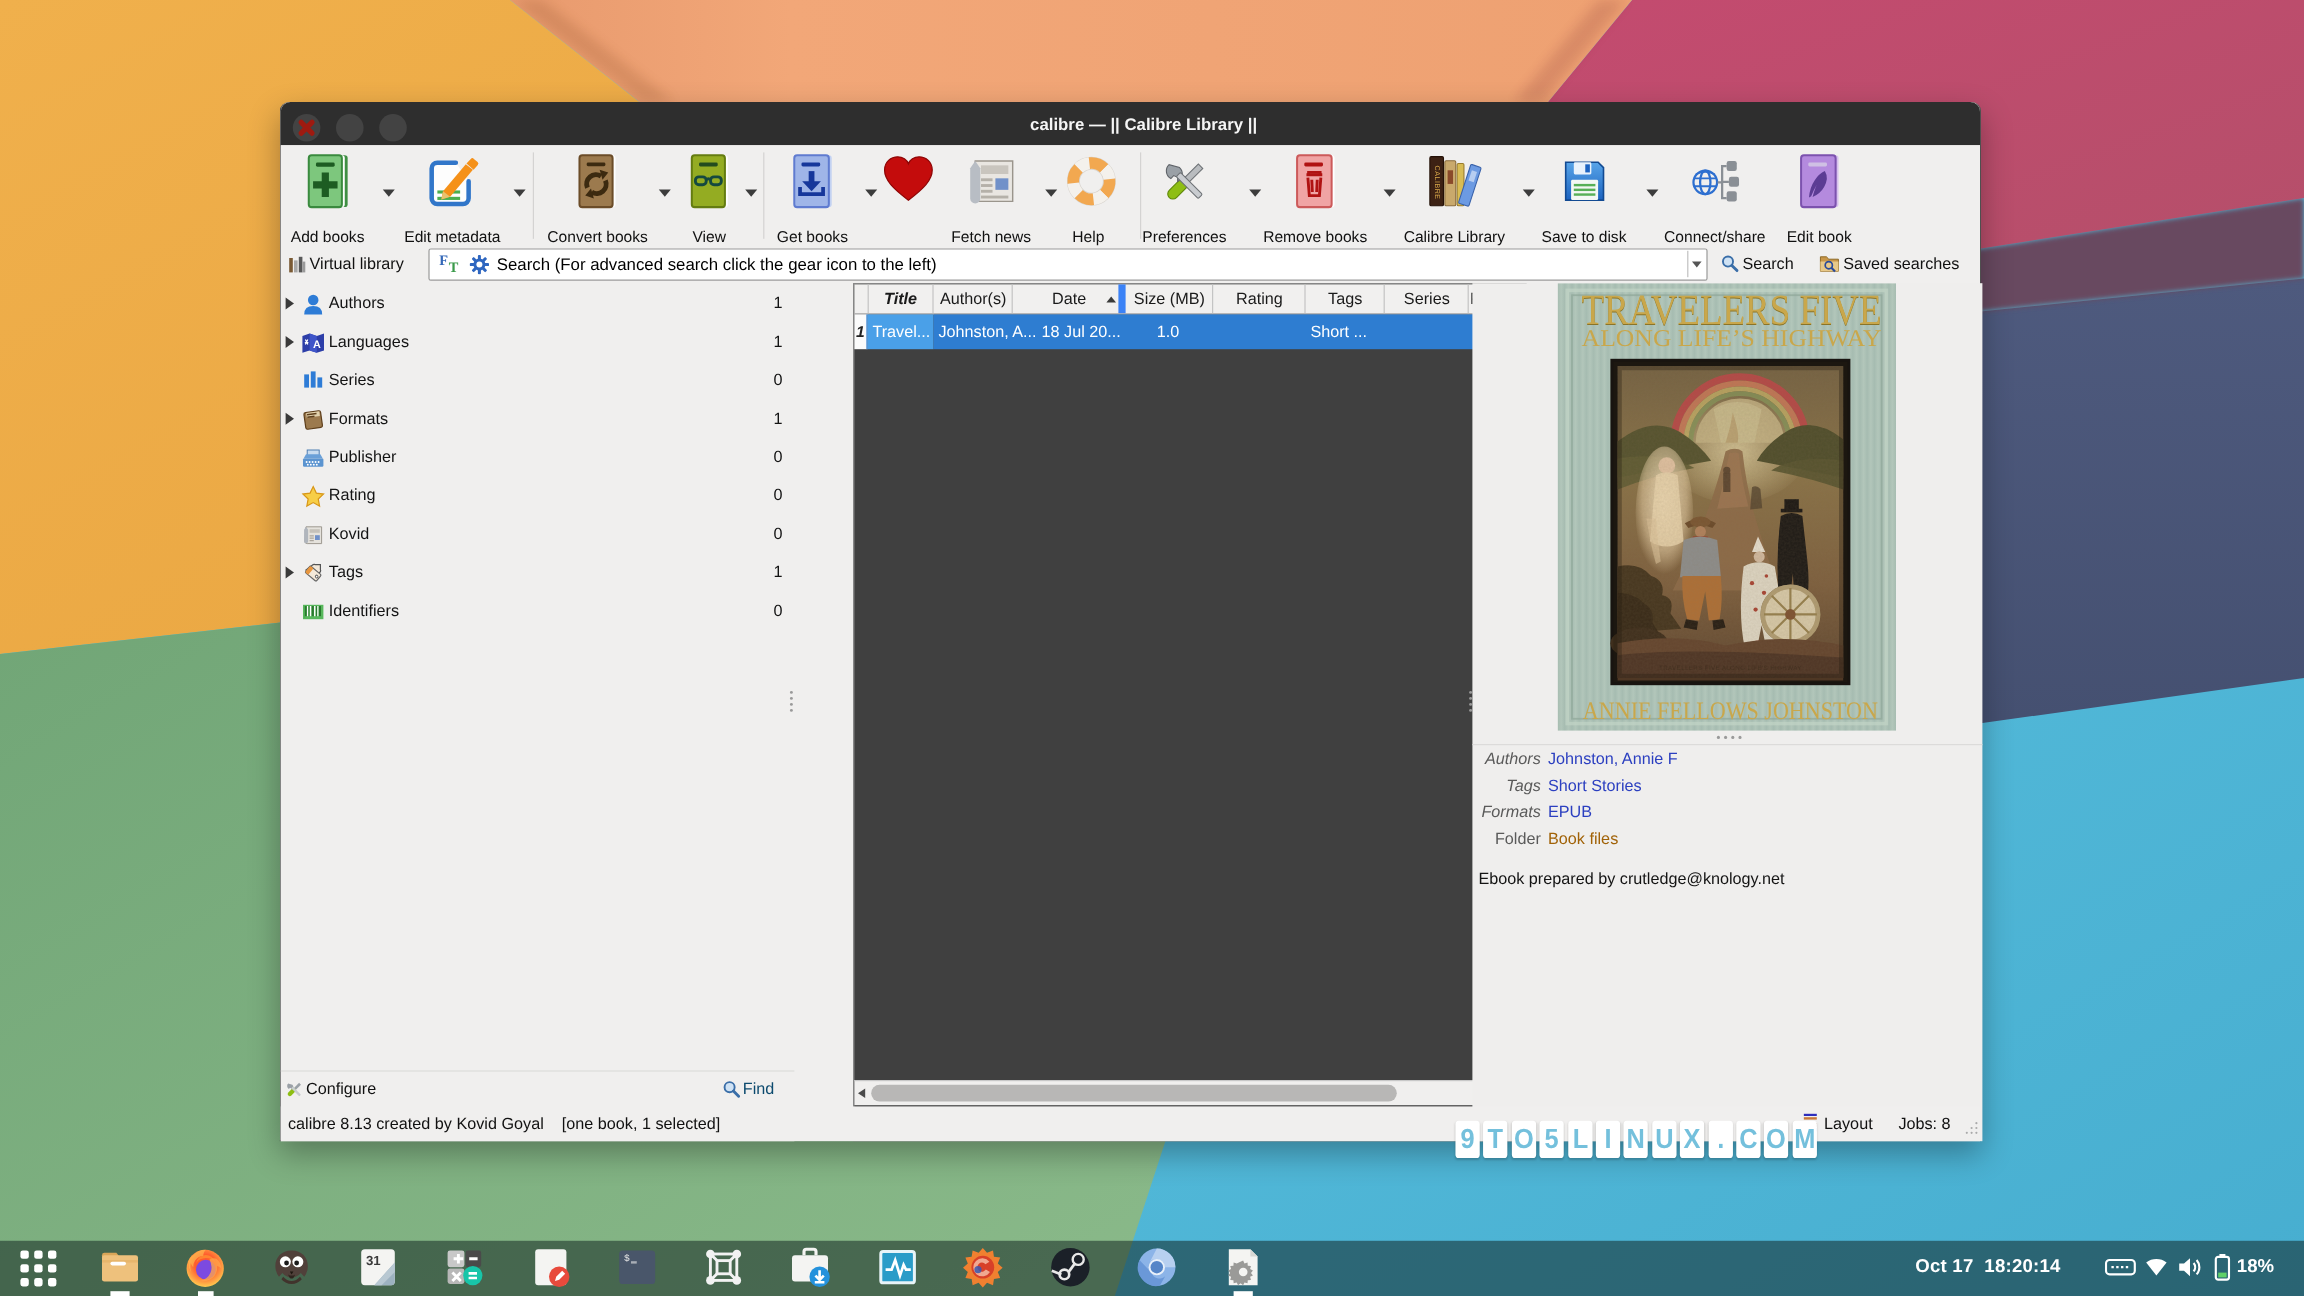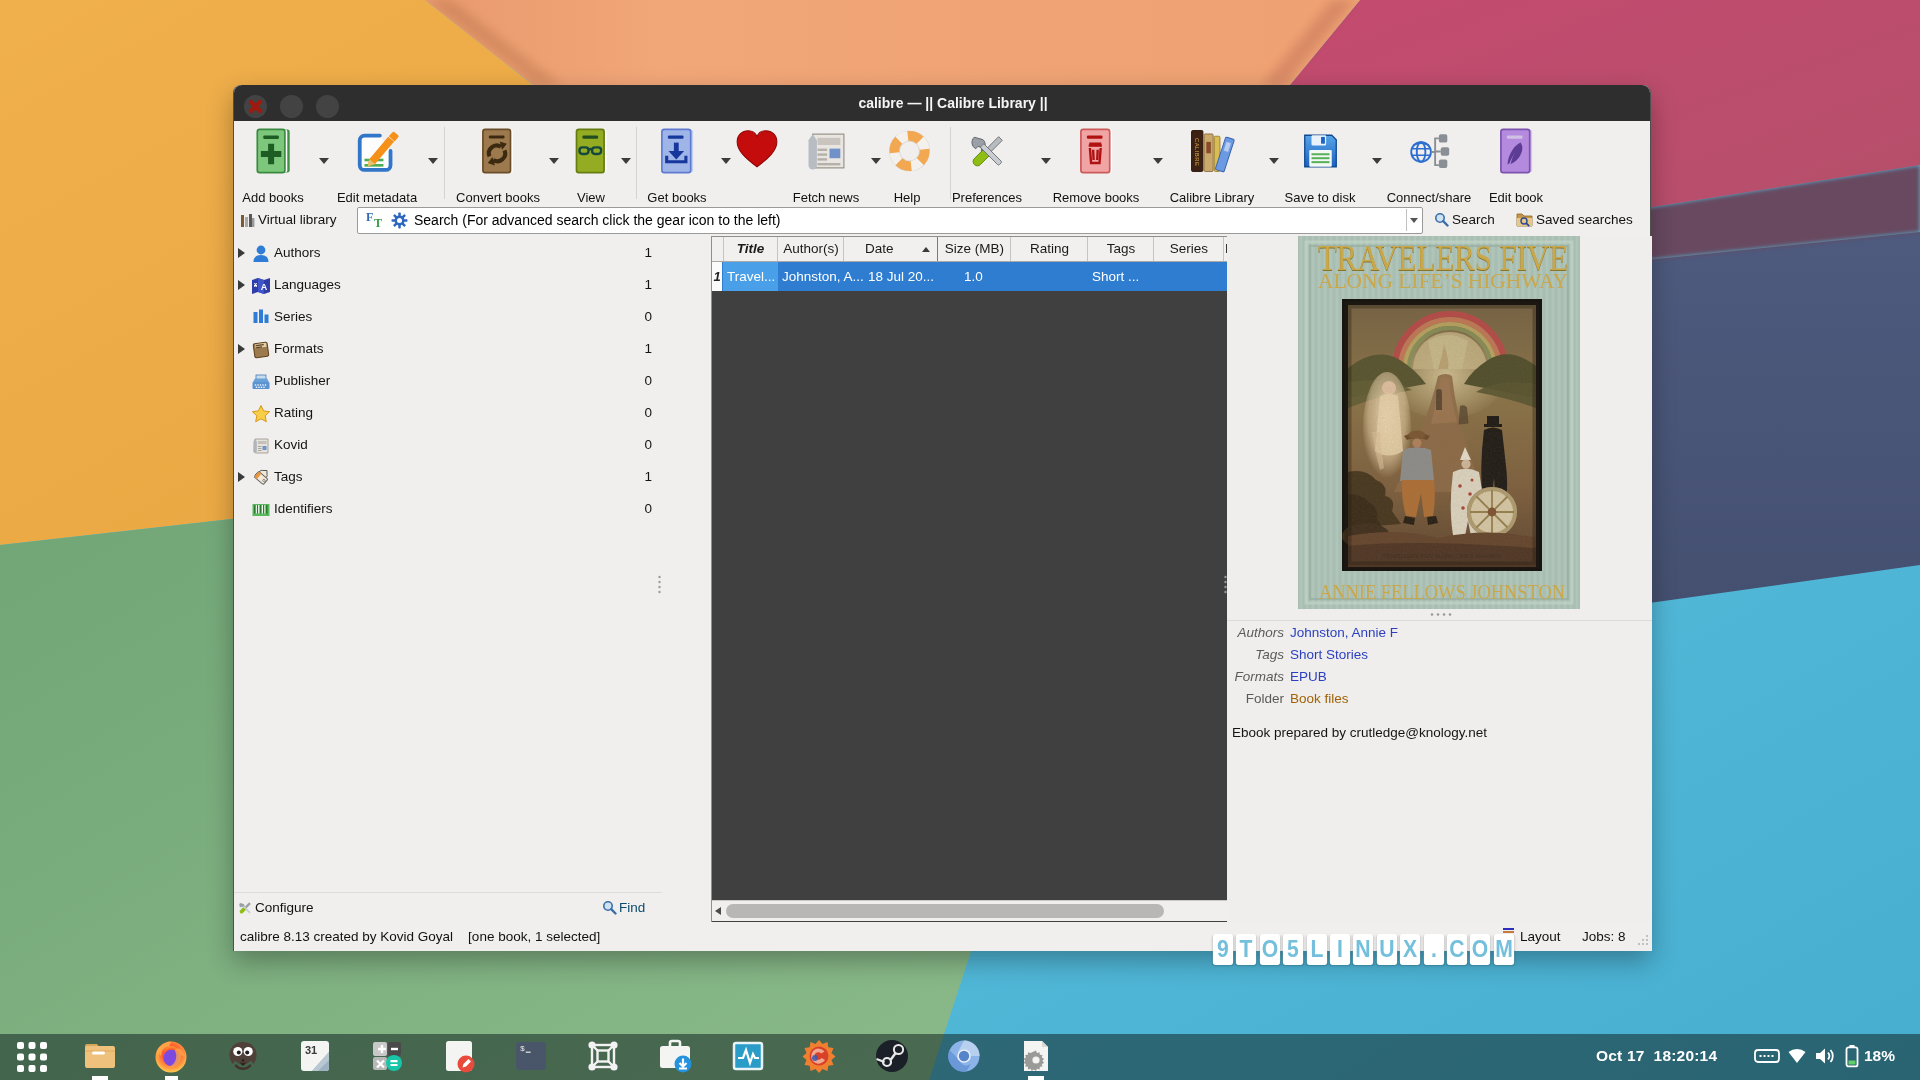--- a/index.html
+++ b/index.html
@@ -503,21 +503,21 @@
             <circle cx="2.5" cy="7" r="1.2"></circle>
             <circle cx="2.5" cy="12" r="1.2"></circle>
             <circle cx="2.5" cy="17" r="1.2"></circle>
           </g>
         </svg>
     </div>
     <div id="table">
       <div class="abs" style="left:0;top:0;width:559px;height:25px;background:#f1f0ef;border-bottom:1px solid #a8a8a8;font-size:13.5px;color:#1a1a1a">
         <div class="abs" style="left:11px;top:0;width:55px;height:24px;border-left:1px solid #c4c4c4;border-right:1px solid #c4c4c4;text-align:center;line-height:24px;font-weight:bold;font-style:italic">Title</div>
         <div class="abs" style="left:67px;top:0;width:65px;height:24px;border-right:1px solid #c4c4c4;text-align:center;line-height:24px">Author(s)</div>
-        <div class="abs" style="left:153px;top:0;width:73px;height:24px;border-right:1px solid #3b82f6;text-align:left;line-height:24px">Date&nbsp;&nbsp;&nbsp;&nbsp;</div>
+        <div class="abs" style="left:153px;top:0;width:73px;height:24px;border-right:6px solid #3b82f6;text-align:center;line-height:24px">Date&nbsp;&nbsp;&nbsp;&nbsp;</div>
         <div class="abs" style="left:210px;top:10px;width:0;height:0;border-left:4.5px solid transparent;border-right:4.5px solid transparent;border-bottom:5px solid #3a3a3a"></div>
         <div class="abs" style="left:227px;top:0;width:72px;height:24px;border-right:1px solid #c4c4c4;text-align:center;line-height:24px">Size (MB)</div>
         <div class="abs" style="left:300px;top:0;width:76px;height:24px;border-right:1px solid #c4c4c4;text-align:center;line-height:24px">Rating</div>
         <div class="abs" style="left:377px;top:0;width:65px;height:24px;border-right:1px solid #c4c4c4;text-align:center;line-height:24px">Tags</div>
         <div class="abs" style="left:443px;top:0;width:69px;height:24px;border-right:1px solid #c4c4c4;text-align:center;line-height:24px">Series</div>
         <div class="abs" style="left:513px;top:0;width:46px;height:24px;text-align:center;line-height:24px">Publishe</div>
       </div>
       <div class="abs" style="left:0;top:25px;width:559px;height:29px;font-size:13.5px;color:#fff">
         <div class="abs" style="left:0;top:0;width:11px;height:29px;background:#fbfbfb;border-right:1px solid #2e7dd1;color:#222;font-weight:bold;font-style:italic;text-align:center;line-height:29px;font-size:13px">1</div>
         <div class="abs" style="left:11px;top:0;width:55px;height:29px;background:#4aa0e8;line-height:29px;padding-left:4px">Travel...</div>

